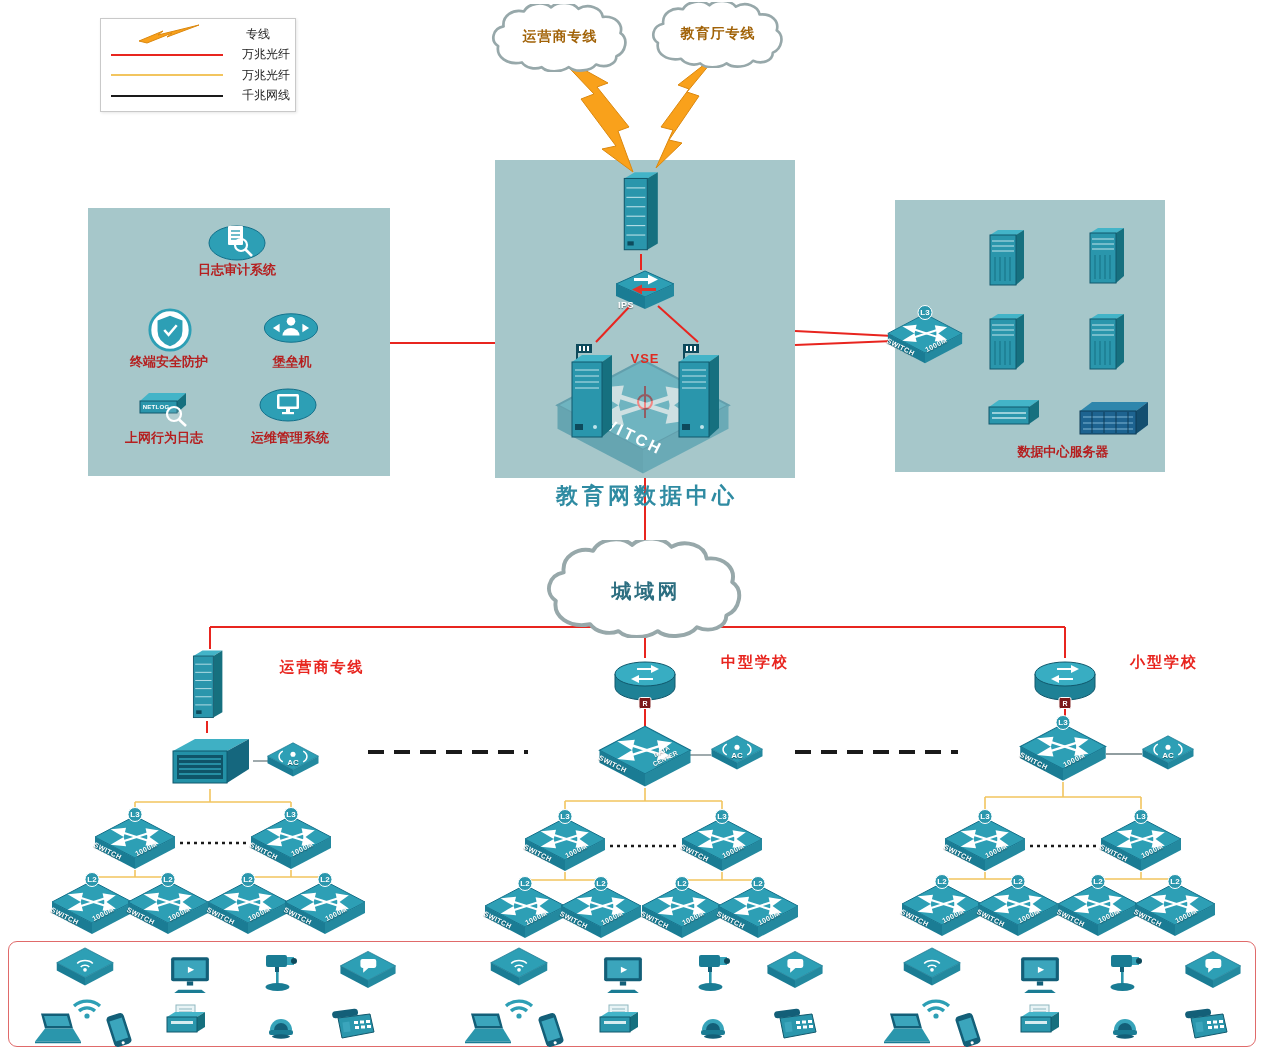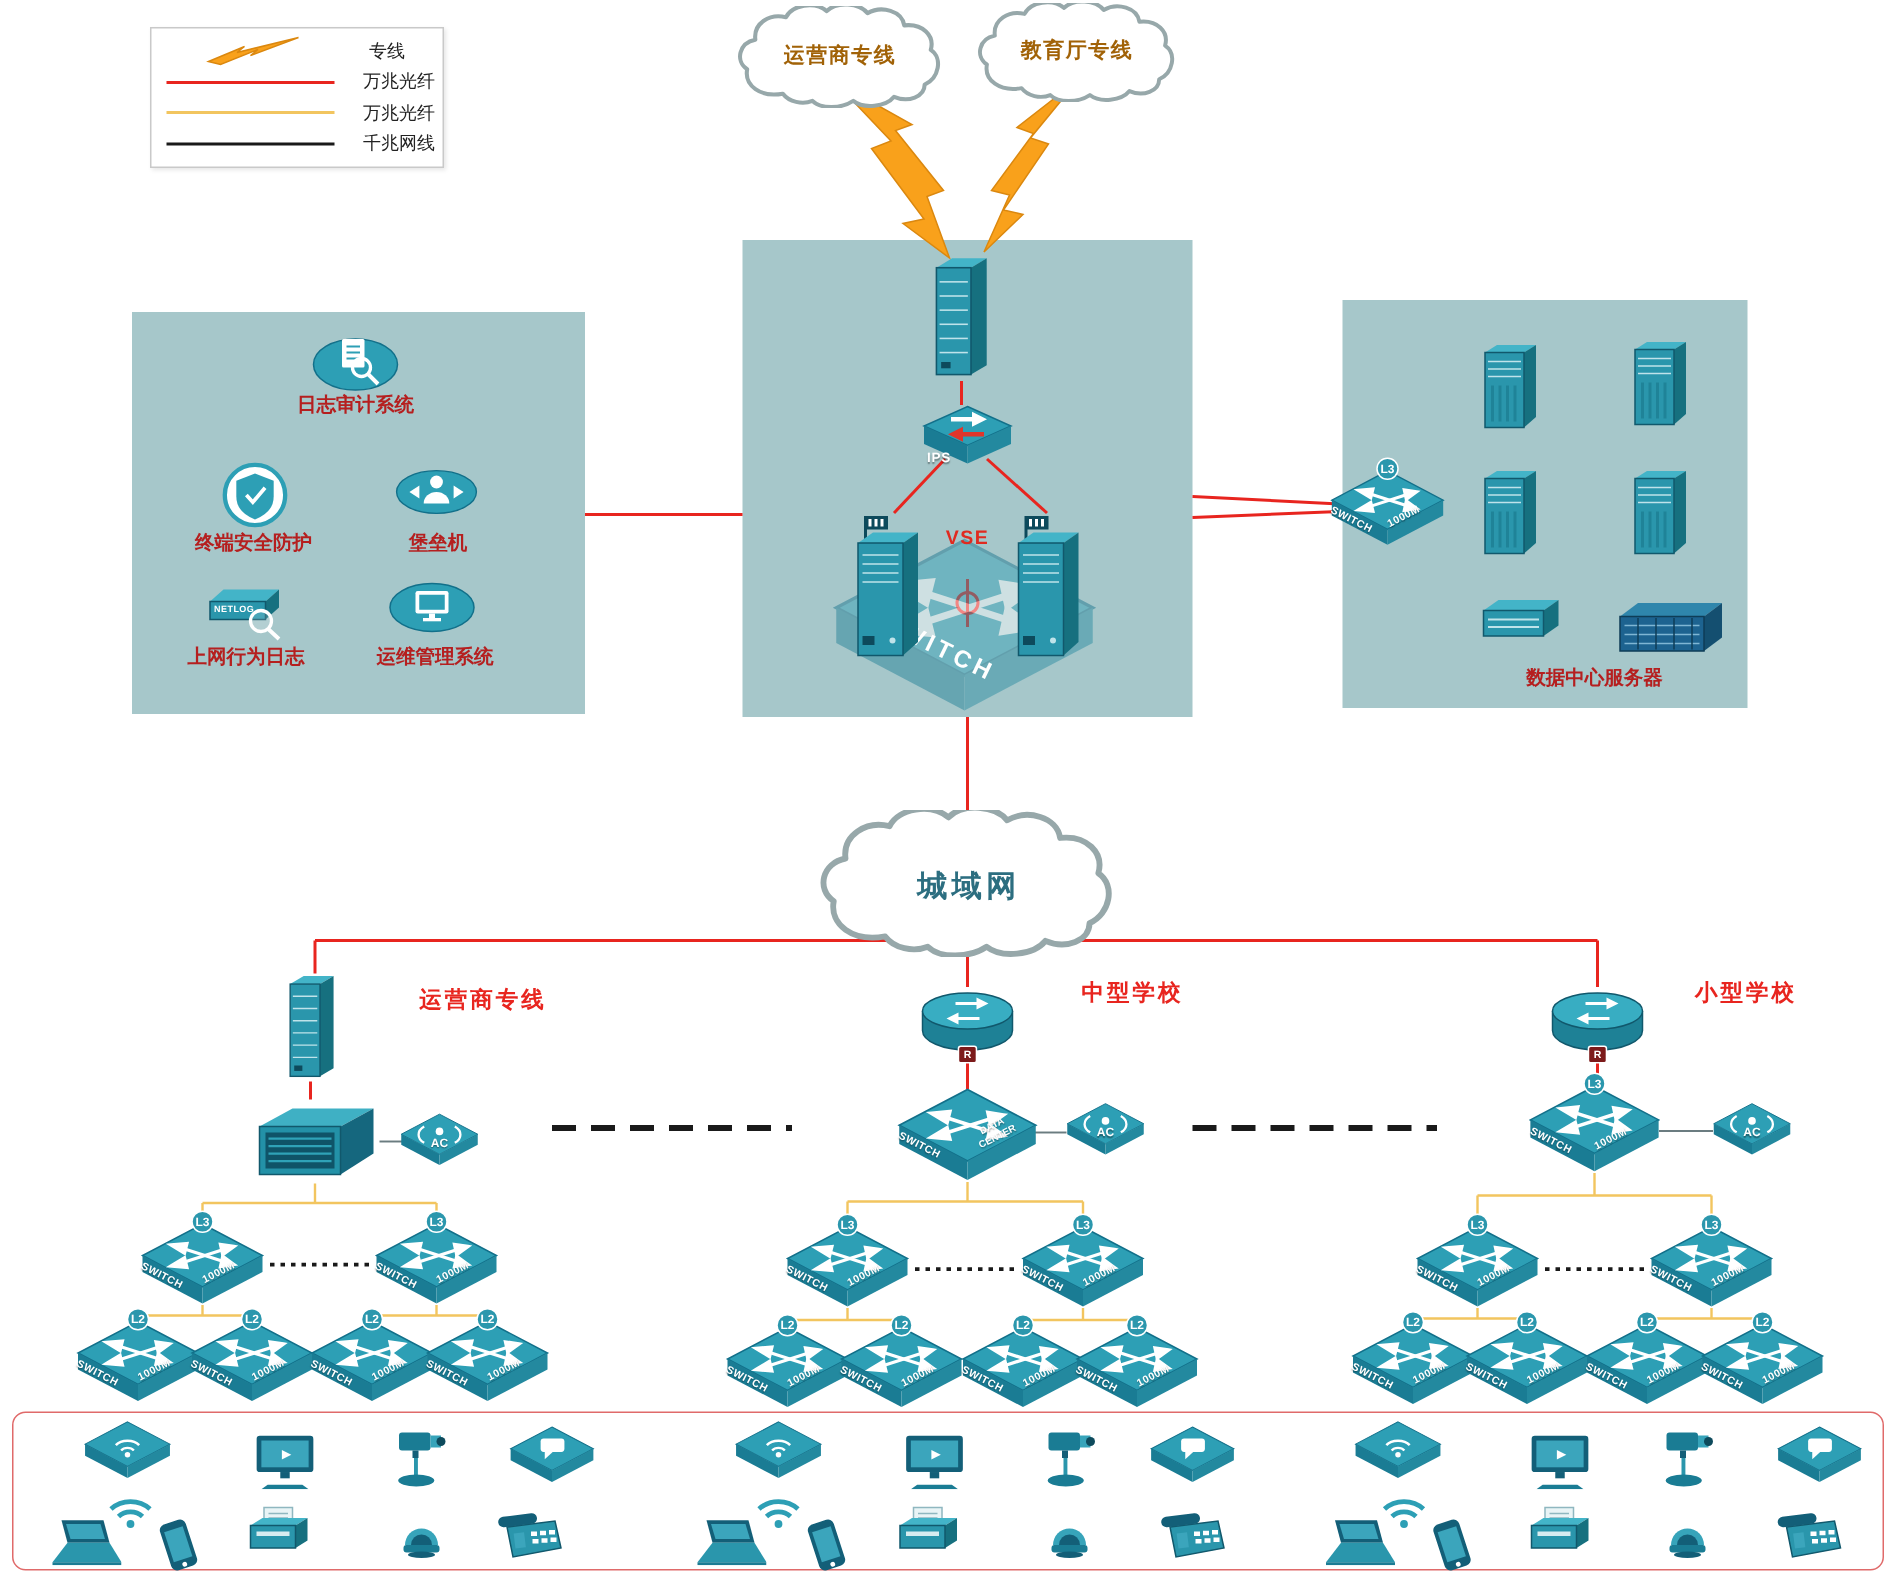--- a/index.html
+++ b/index.html
@@ -410,20 +410,21 @@
       <svg width="54" height="102">
         <use href="#sv"></use>
       </svg>
     </div>
   <div class="dev" style="left:698px;top:391px">
       <svg width="54" height="102">
         <use href="#sv"></use>
       </svg>
     </div>
   <div class="lab vse" style="left:645px;top:358px">VSE</div>
+  <div class="lab dctitle" style="left:647px;top:496px">教育网数据中心</div>
 
   <div class="dev" style="left:237px;top:241px">
       <svg width="60" height="44">
         <use href="#sa"></use>
       </svg>
     </div>
   <div class="lab red" style="left:237px;top:270px">日志审计系统</div>
   <div class="dev" style="left:170px;top:330px">
       <svg width="46" height="46">
         <use href="#sh"></use>

